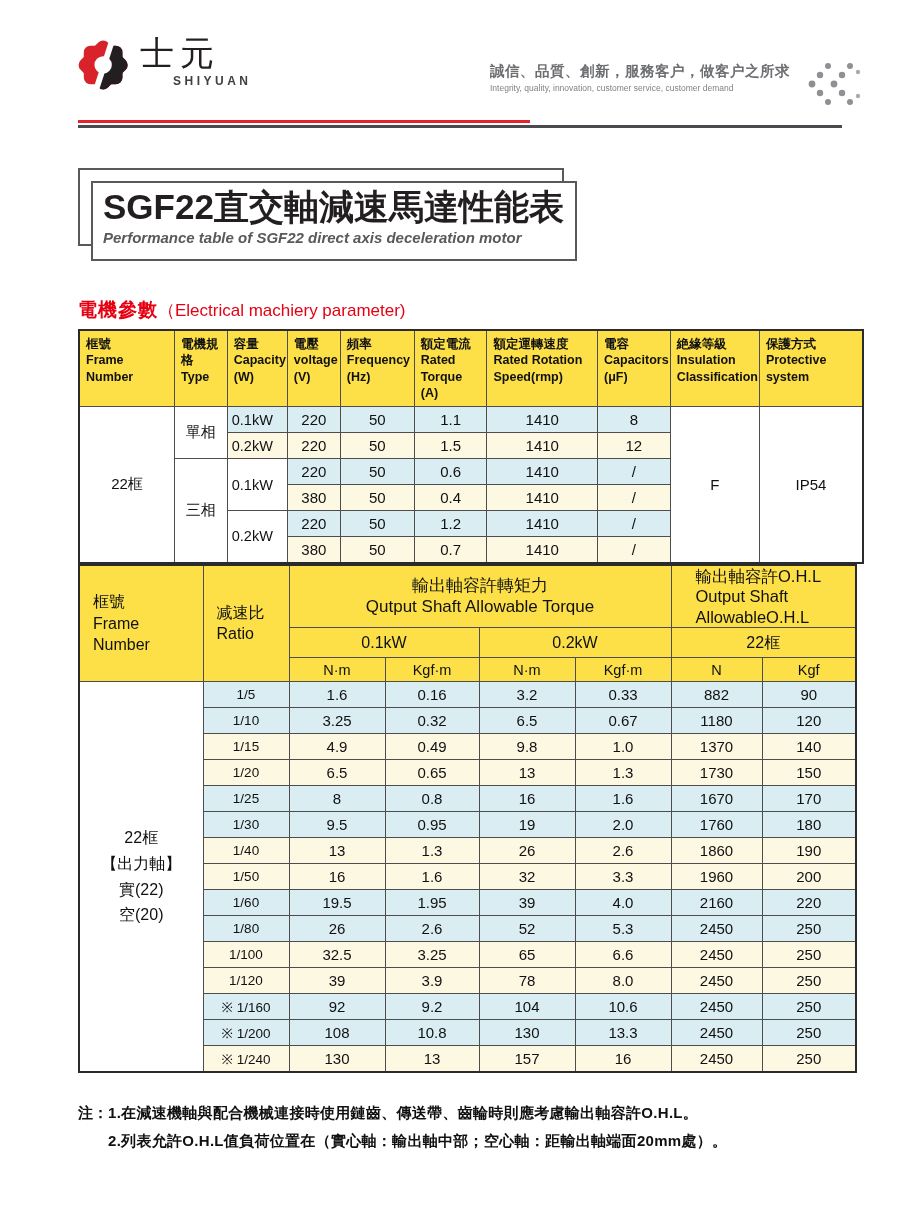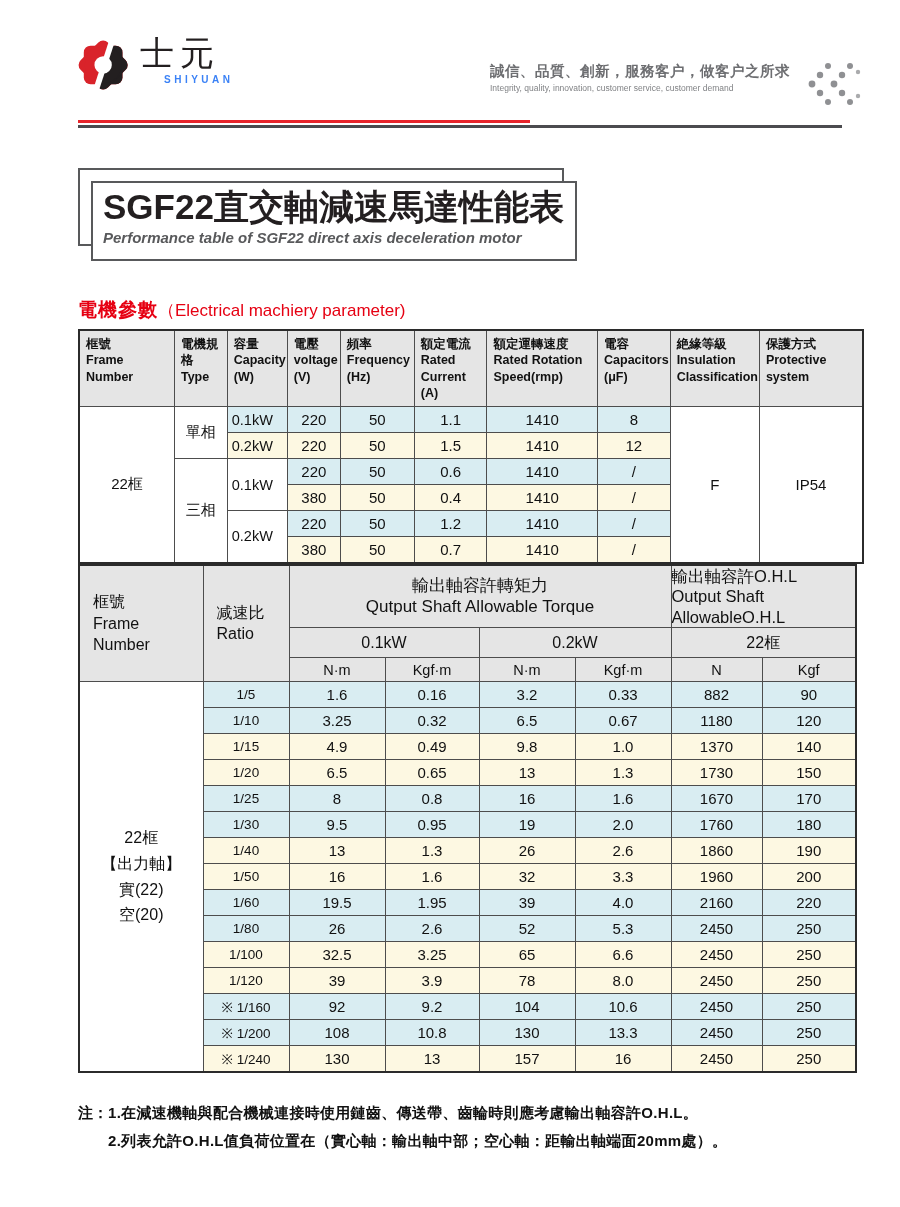--- a/index.html
+++ b/index.html
@@ -8,21 +8,21 @@
     position:relative; width:900px; height:1207px; background:#fff;
     font-family:"Liberation Sans", sans-serif; color:#1a1a1a; overflow:hidden;
   }
   .content { margin-left:78px; width:786px; }
 
   
   .hdr { display:flex; justify-content:space-between; align-items:flex-start; padding-top:34px; }
   .logo-box { display:flex; align-items:flex-start; gap:4px; }
   .logo-txt { display:flex; flex-direction:column; margin-top:2px; }
   .brand-cn { font-size:34px; font-weight:normal; color:#231f20; letter-spacing:6px; line-height:1; }
-  .brand-en { font-size:10px; font-weight:bold; color:#3b82f6; letter-spacing:3.5px; margin:4px 0 0 24px; }
+  .brand-en { font-size:12px; font-weight:bold; color:#404040; letter-spacing:3.5px; margin:4px 0 0 33px; }
   .hdr-right { display:flex; align-items:flex-start; gap:18px; margin-top:28px; }
   .slogan { text-align:left; }
   .slogan-cn { font-size:14.5px; color:#6d6e71; font-weight:bold; letter-spacing:0.5px; }
   .slogan-en { font-size:8.5px; color:#808285; margin-top:2px; }
   .rule-red  { height:3px; background:#e8242b; width:452px; margin-top:8px; }
   .rule-dark { height:3px; background:#4b4b4f; width:764px; margin-top:2px; }
 
   
   .title-wrap { position:relative; margin-top:40px; height:108px; width:520px;padding-left:8px; }
   .frame-back  { position:absolute; left:0; top:0; width:486px; height:78px; border:2px solid #58595b; }
@@ -33,34 +33,34 @@
 
   
   .sec-heading { color:#e60012; margin-top:21px; margin-bottom:6px; }
   .sec-cn { font-size:19px; font-weight:bold; letter-spacing:1px; }
   .sec-en { font-size:17px; font-weight:normal; }
 
   
   table { border-collapse:collapse; table-layout:fixed; border:2px solid #2b2b2b; }
   td, th { border:1px solid #4d4d4d; text-align:center; vertical-align:middle;
            font-size:15px; color:#111; overflow:hidden; }
-  th { background:#e5e5e5; white-space:pre-line; }
+  th { background:#fde047; white-space:pre-line; }
   .blue  { background:#d9edf2; }
   .cream { background:#fdf8e2; }
 
   .t1 th { font-size:12.5px; font-weight:bold; text-align:left; padding:5px 1px 5px 6px;
            line-height:1.3; height:66px; vertical-align:top; }
   .t1 td { height:26px; }
   .t1 .cap { text-align:left; padding-left:4px; font-size:14.5px; }
   .t1 .framecell { font-size:15px; }
 
   .t2 th { font-weight:normal; line-height:1.25; }
   .t2 .h-frame, .t2 .h-ratio { font-size:16px; text-align:left; padding-left:13px; line-height:1.35; }
   .t2 .h-torque { font-size:17px; height:46px; }
-  .t2 .h-ohl { font-size:16.5px; text-align:left; height:46px; }
+  .t2 .h-ohl { font-size:16.5px; text-align:left; padding-left:24px; height:46px; }
   .t2 .h-sub { font-size:16px; height:30px; }
   .t2 .h-unit { font-size:14.5px; height:24px; }
   .t2 td { height:26px; font-size:15px; }
   .t2 .ratio { font-size:13.5px; }
   .t2 .framecell { font-size:16px; line-height:1.6; white-space:pre-line; background:#fff; }
 
   
   .notes { display:flex; margin-top:26px; font-size:15px; font-weight:bold; color:#111; }
   .notes-prefix { white-space:nowrap; line-height:1.85; }
   .notes-list .note-line { line-height:1.85; letter-spacing:0.3px; }
@@ -161,21 +161,21 @@
 Capacity
 (W)</th>
           <th>電壓
 voltage
 (V)</th>
           <th>頻率
 Frequency
 (Hz)</th>
           <th>額定電流
 Rated
-Current
+Torque
 (A)</th>
           <th>額定運轉速度
 Rated Rotation
 Speed(rmp)</th>
           <th>電容
 Capacitors
 (μF)</th>
           <th>絶緣等級
 Insulation
 Classification</th>

